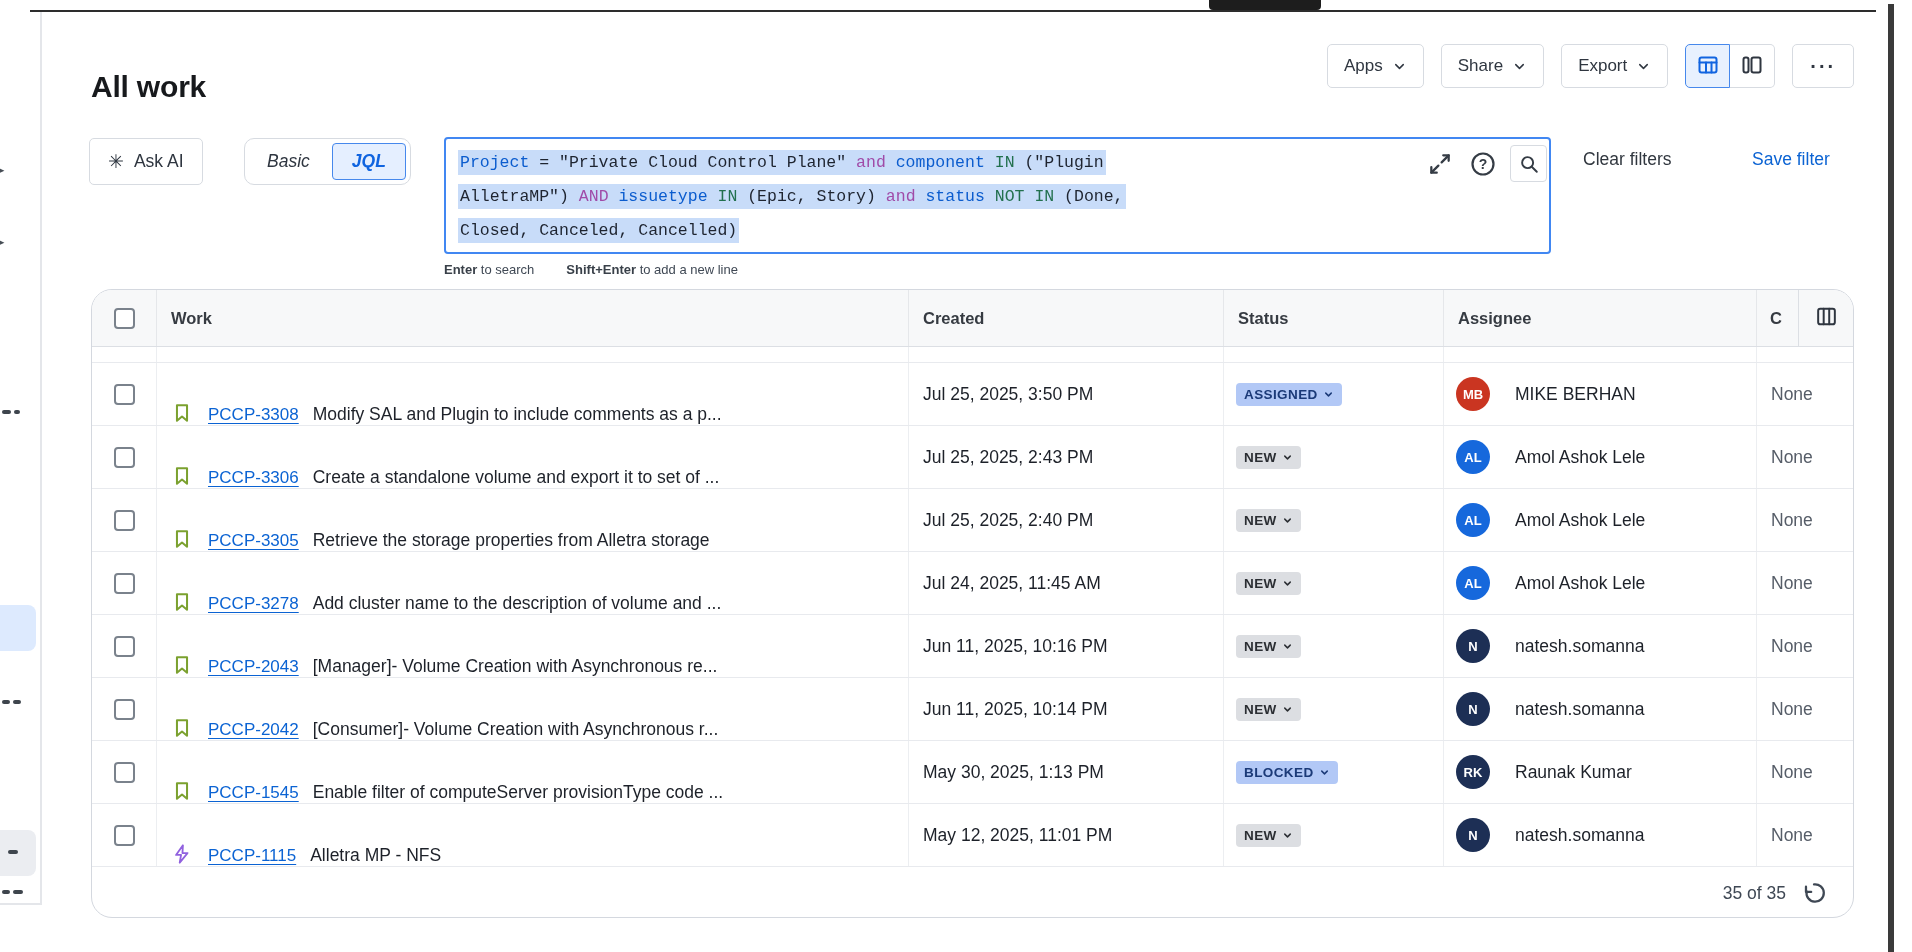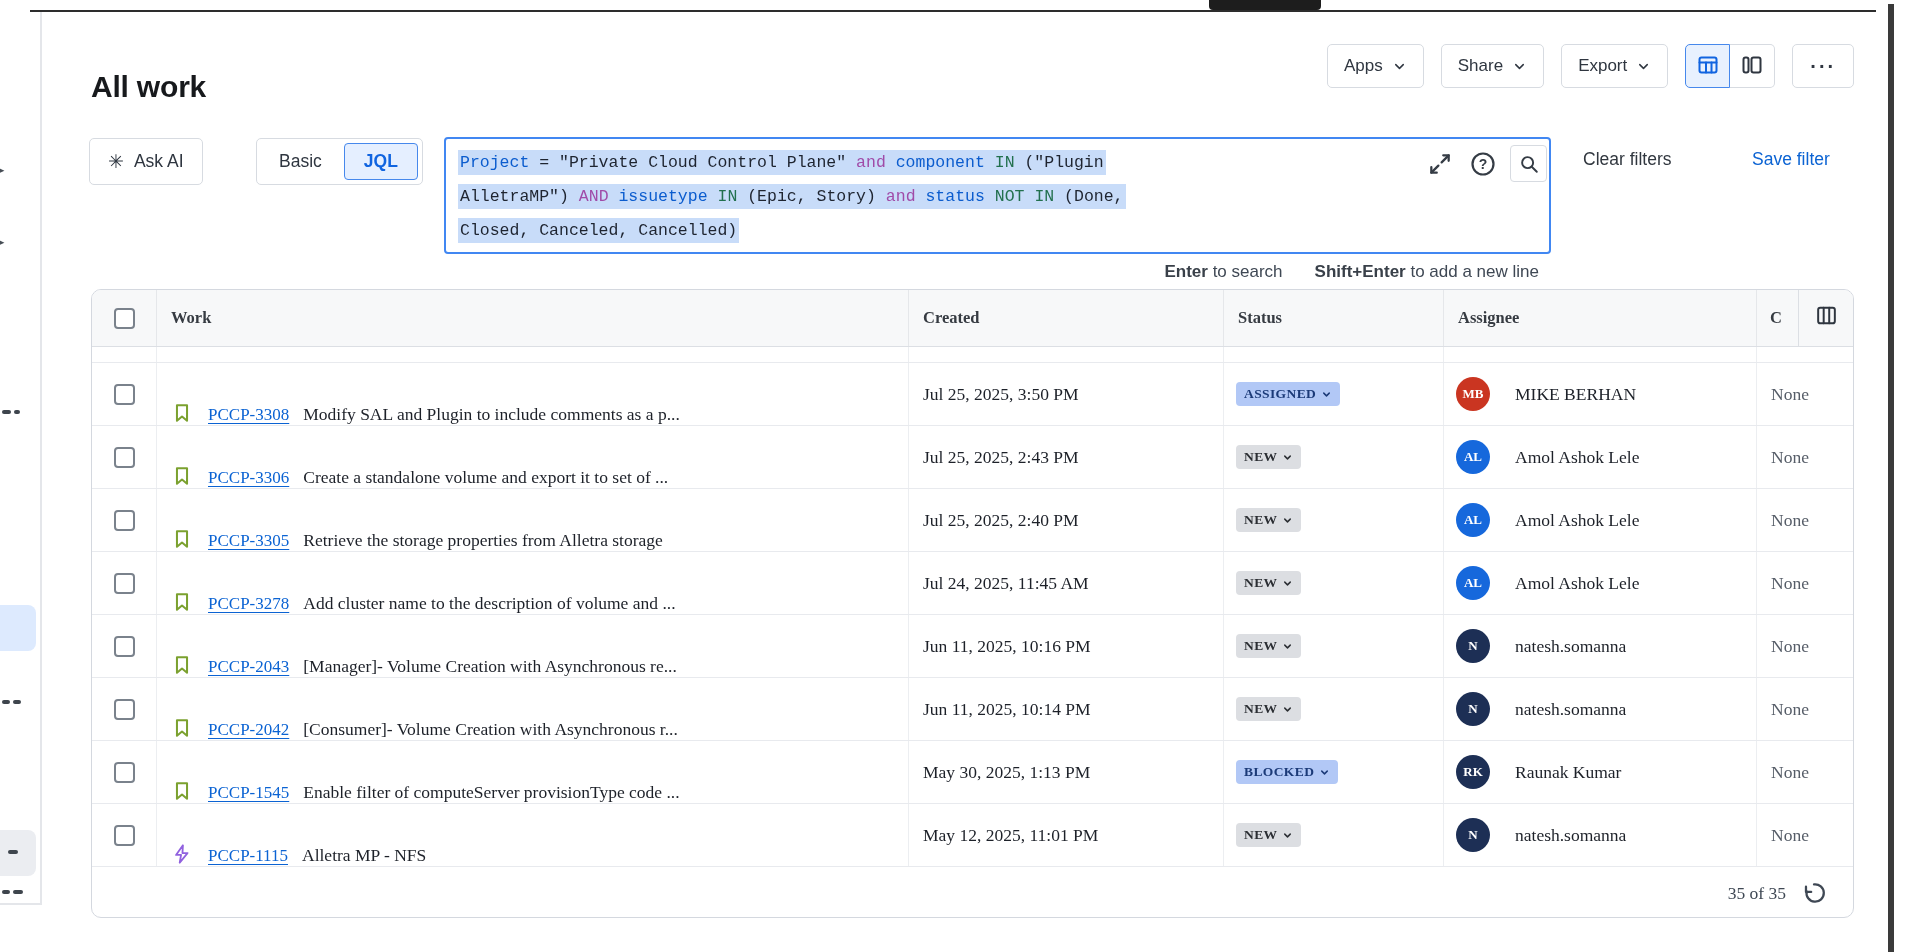--- a/index.html
+++ b/index.html
@@ -40,48 +40,48 @@
   .view-btn.right { border-left:none; border-radius:0 5px 5px 0; }
   .more-btn { width:62px; height:44px; display:flex; align-items:center; justify-content:center;
     border:1.5px solid #d7dbe1; border-radius:5px; background:#fff;
     font-size:20px; font-weight:700; color:#2f3640; letter-spacing:2px; }
 
   
   .ask-ai { position:absolute; left:89px; top:138px; height:47px; padding:0 18px;
     display:flex; align-items:center; gap:10px; border:1.5px solid #d7dbe1; border-radius:5px;
     background:#fff; font-size:17.5px; font-weight:500; color:#2f3640; }
   .ai-icon { font-size:19px; line-height:1; color:#2f3640; }
-  .mode-group { position:absolute; left:256px; top:138px; height:47px; display:flex; align-items:center;
-    border:1.5px solid #d7dbe1; border-radius:5px; background:#fff; }
+  .mode-group { position:absolute; left:244px; top:138px; height:47px; display:flex; align-items:center;
+    border:1.5px solid #d7dbe1; border-radius:10px; background:#fff;font-style:italic; }
   .mode-basic { padding:0 22px; font-size:17.5px; font-weight:500; color:#2f3640; }
   .mode-jql { margin:3px 4px 3px 0; padding:7px 19px; background:#e5efff; color:#1064e0;
     border:1.5px solid #4688ec; border-radius:4px; font-size:17.5px; font-weight:600; }
 
   .jql-box { position:absolute; left:444px; top:137px; width:1107px; height:117px;
     border:2px solid #4187f2; border-radius:4px; background:#fff; padding:7px 12px;
     font-family:"Liberation Mono","DejaVu Sans Mono",monospace; font-size:16.5px; line-height:34px; white-space:pre; }
   .jql-line { height:34px; }
   .hl { background:#c8dcf9; padding:3px 2px; }
   .t-field { color:#0b5cce; } .t-kw { color:#a04ba8; } .t-fn { color:#22704e; } .t-plain { color:#1e2430; }
   .jql-tools { position:absolute; left:1424px; top:145px; display:flex; align-items:center; gap:11px; }
   .tool-ic { width:32px; height:32px; display:flex; align-items:center; justify-content:center; color:#353c45; }
   .search-ic { width:37px; height:37px; border:1.5px solid #d7dbe1; border-radius:4px; background:#fff;
     display:flex; align-items:center; justify-content:center; }
 
-  .jql-hint { position:absolute; left:444px; top:262px; width:1095px; text-align:right;
-    font-size:17px; color:#3f4854; }
+  .jql-hint { position:absolute; left:444px; top:262px; width:1095px; 
+    font-size:13px; color:#3f4854; }
   .jql-hint b { color:#394049; }
   .hint-gap { display:inline-block; width:32px; }
 
   .clear-filters { position:absolute; left:1583px; top:149px; font-size:17.5px; font-weight:500; color:#31373f; }
   .save-filter { position:absolute; left:1752px; top:149px; font-size:17.5px; font-weight:500; color:#0b63d3; }
 
   
   .work-table { position:absolute; left:91px; top:289px; width:1763px; height:629px;
-    border:1.5px solid #d4d8df; border-radius:10px; background:#fff; overflow:hidden;font-family:Liberation Serif, serif; }
+    border:1.5px solid #d4d8df; border-radius:21px; background:#fff; overflow:hidden; }
   .trow { display:grid; grid-template-columns:65px 752px 315px 220px 313px 96px; align-items:stretch; }
   .thead { height:57px; background:#f7f8f9; border-bottom:1.5px solid #dcdfe4; }
   .th { display:flex; align-items:center; padding-left:14px; font-size:16.5px; font-weight:700; color:#363b42;
     border-right:1.5px solid #e5e7ea; }
   .th:last-child { border-right:none; padding:0; }
   .th-check { justify-content:center; padding-left:0; }
   .th-last { display:flex; align-items:stretch; }
   .th-last .c-label { display:flex; align-items:center; padding-left:13px; flex:0 0 41px; font-weight:700; }
   .th-cols-btn { flex:1; display:flex; align-items:center; justify-content:center; border-left:1.5px solid #dcdfe4; }
 

